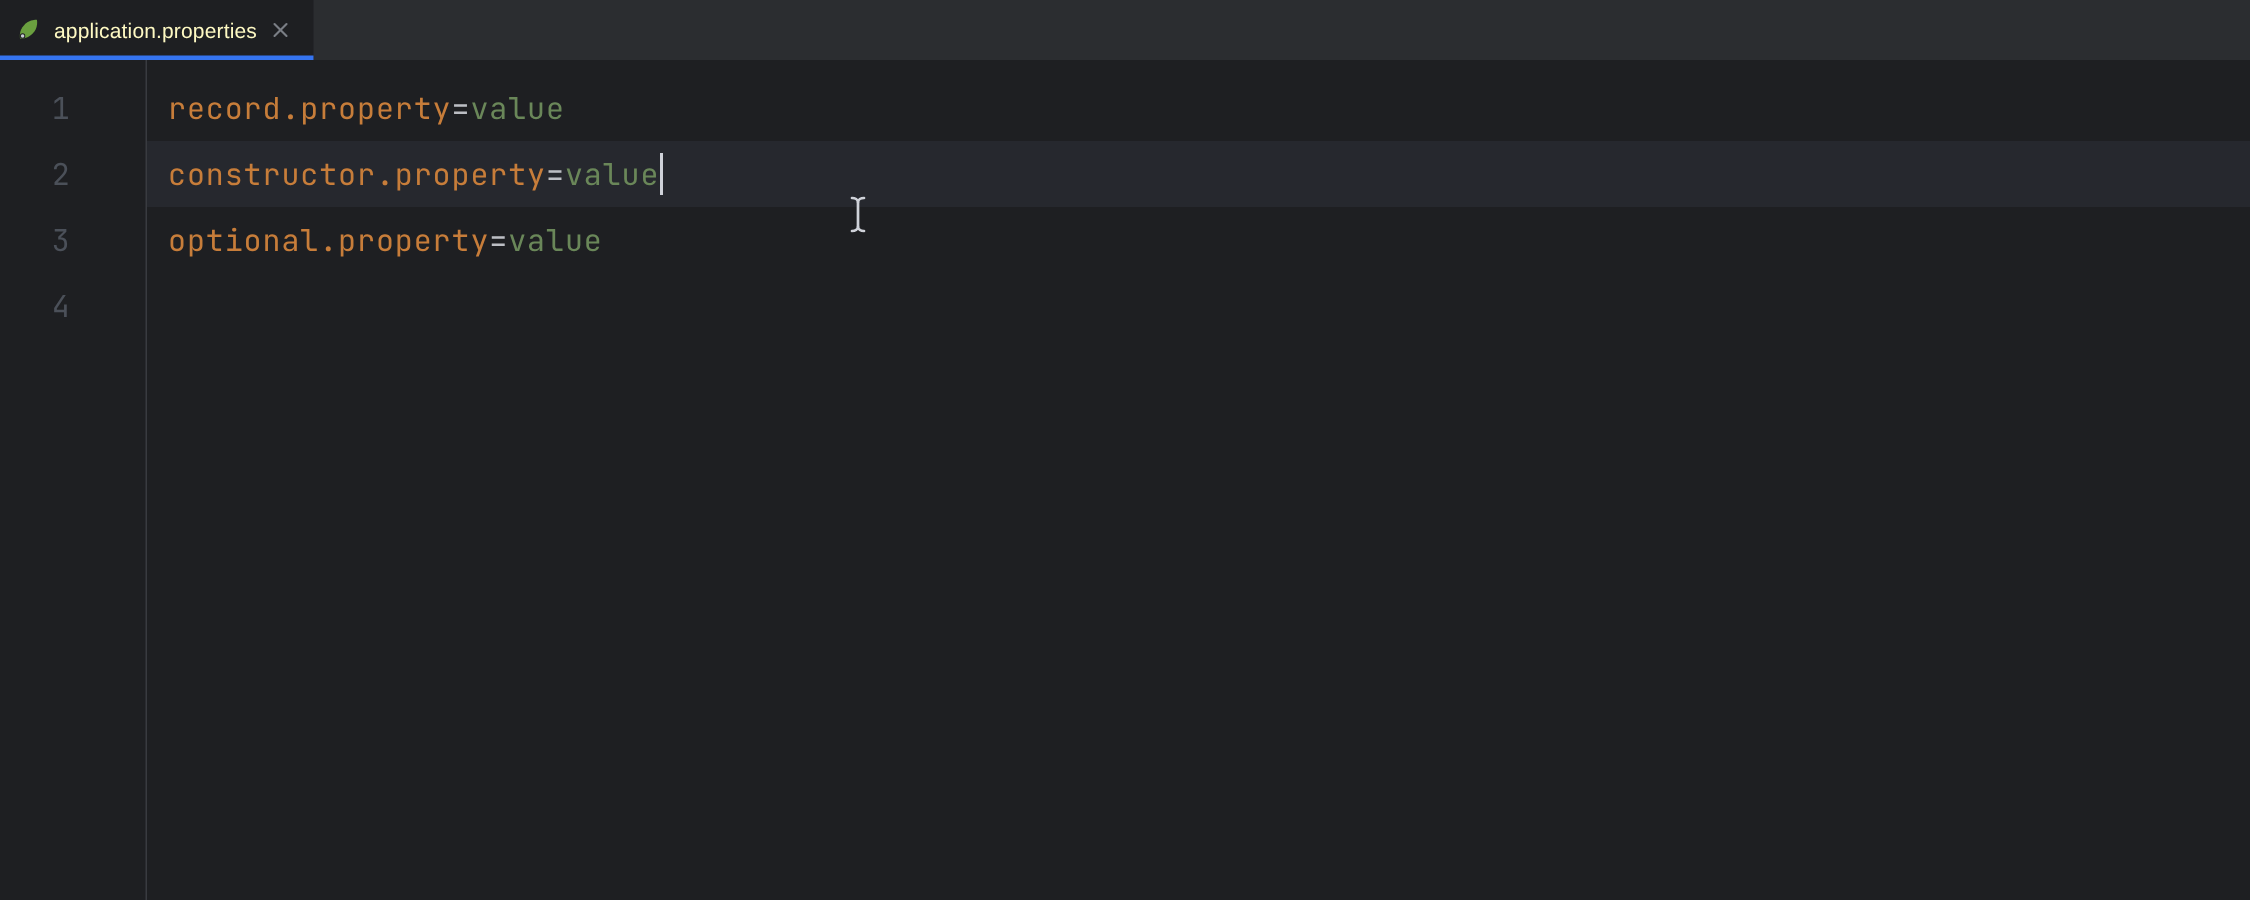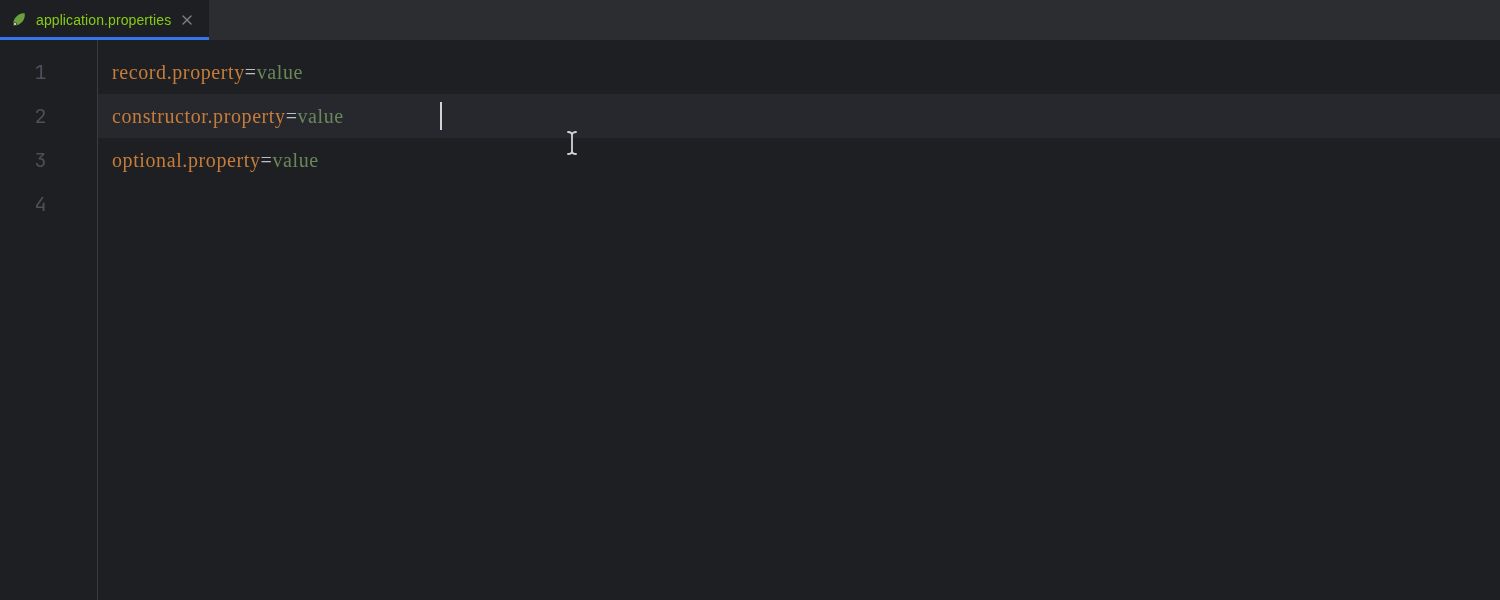--- a/index.html
+++ b/index.html
@@ -29,21 +29,21 @@
   }
   .tab-underline {
     position: absolute;
     left: 0; right: 0; bottom: 0;
     height: 3px;
     background: #3574f0;
   }
   .tab-label {
     font-family: -apple-system, "Segoe UI", sans-serif;
     font-size: 14px;
-    color: #84cc16;
+    color: #fef9c3;
     letter-spacing: 0.1px;
   }
   .tab-close {
     width: 16px; height: 16px;
     display: flex; align-items: center; justify-content: center;
     color: #7a7e85;
     cursor: pointer;
   }
   .tab-close svg { width: 12px; height: 12px; }
   .leaf-icon svg { width: 18px; height: 18px; display:block; }
@@ -74,21 +74,20 @@
     position: relative;
   }
   .row {
     height: 44px;
     line-height: 44px;
     font-size: 20px;
     padding-left: 14px;
     white-space: pre;
     letter-spacing: 0.6px;
     position: relative;
-    font-family: Liberation Serif, serif;
   }
   .row.current {
     background: #26282e;
   }
   .tok-key    { color: #c77d3a; }  
   .tok-delim  { color: #bcbec4; }  
   .tok-value  { color: #6a8759; }  
 
   .caret {
     position: absolute;

